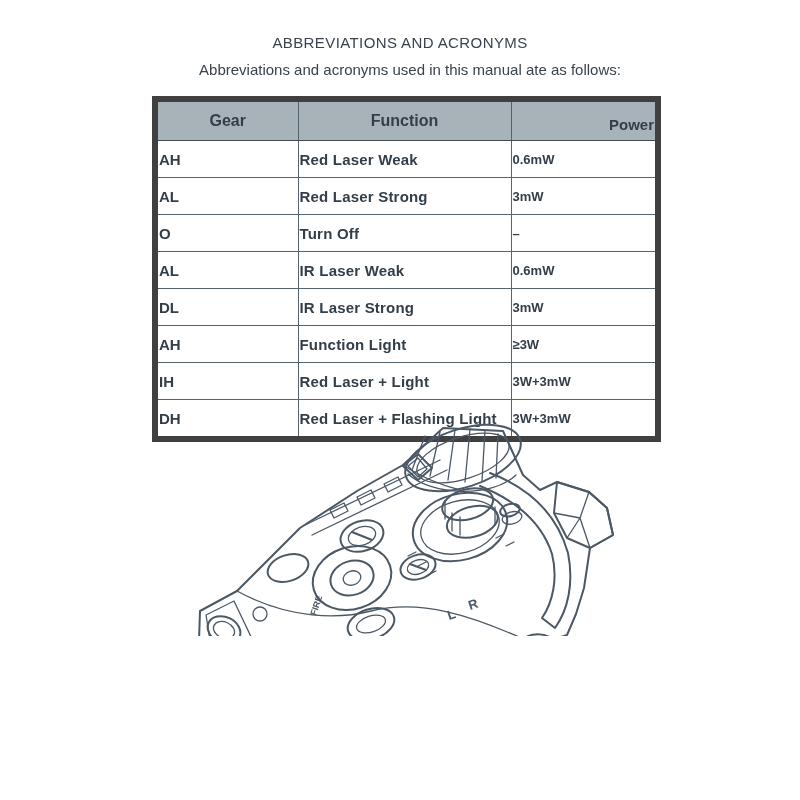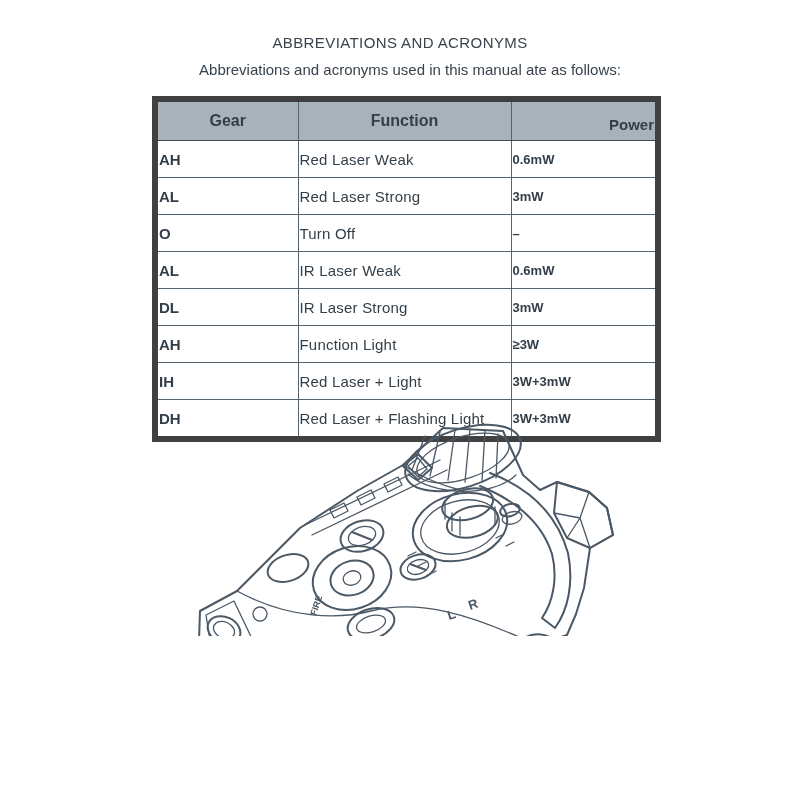--- a/index.html
+++ b/index.html
@@ -38,21 +38,21 @@
     font-size:16px;font-weight:600;color:#333e48;
     border-bottom:1px solid #3f4b55;
   }
   table.abbr th.power{font-size:15px;text-align:right;}
   table.abbr th.power span{position:relative;top:3px;display:inline-block;}
   table.abbr td{
     height:34px;text-align:left;vertical-align:middle;
     background:#ffffff;color:#333e48;
   }
   td.gear{font-size:15px;font-weight:700;}
-  td.function{font-size:15px;font-weight:400;letter-spacing:.2px;}
+  td.function{font-size:15px;font-weight:700;letter-spacing:.2px;}
   td.power{font-size:13px;font-weight:600;margin-left:47px;}
   .col-gear{width:143px;}
   .col-function{width:213px;}
   .col-power{width:147px;}
   .footer-bar{
     position:absolute;left:103px;top:746px;
     width:594px;height:32px;
     background:#5e7465;
     border-top:2px solid #c3cfc5;
     box-sizing:border-box;

